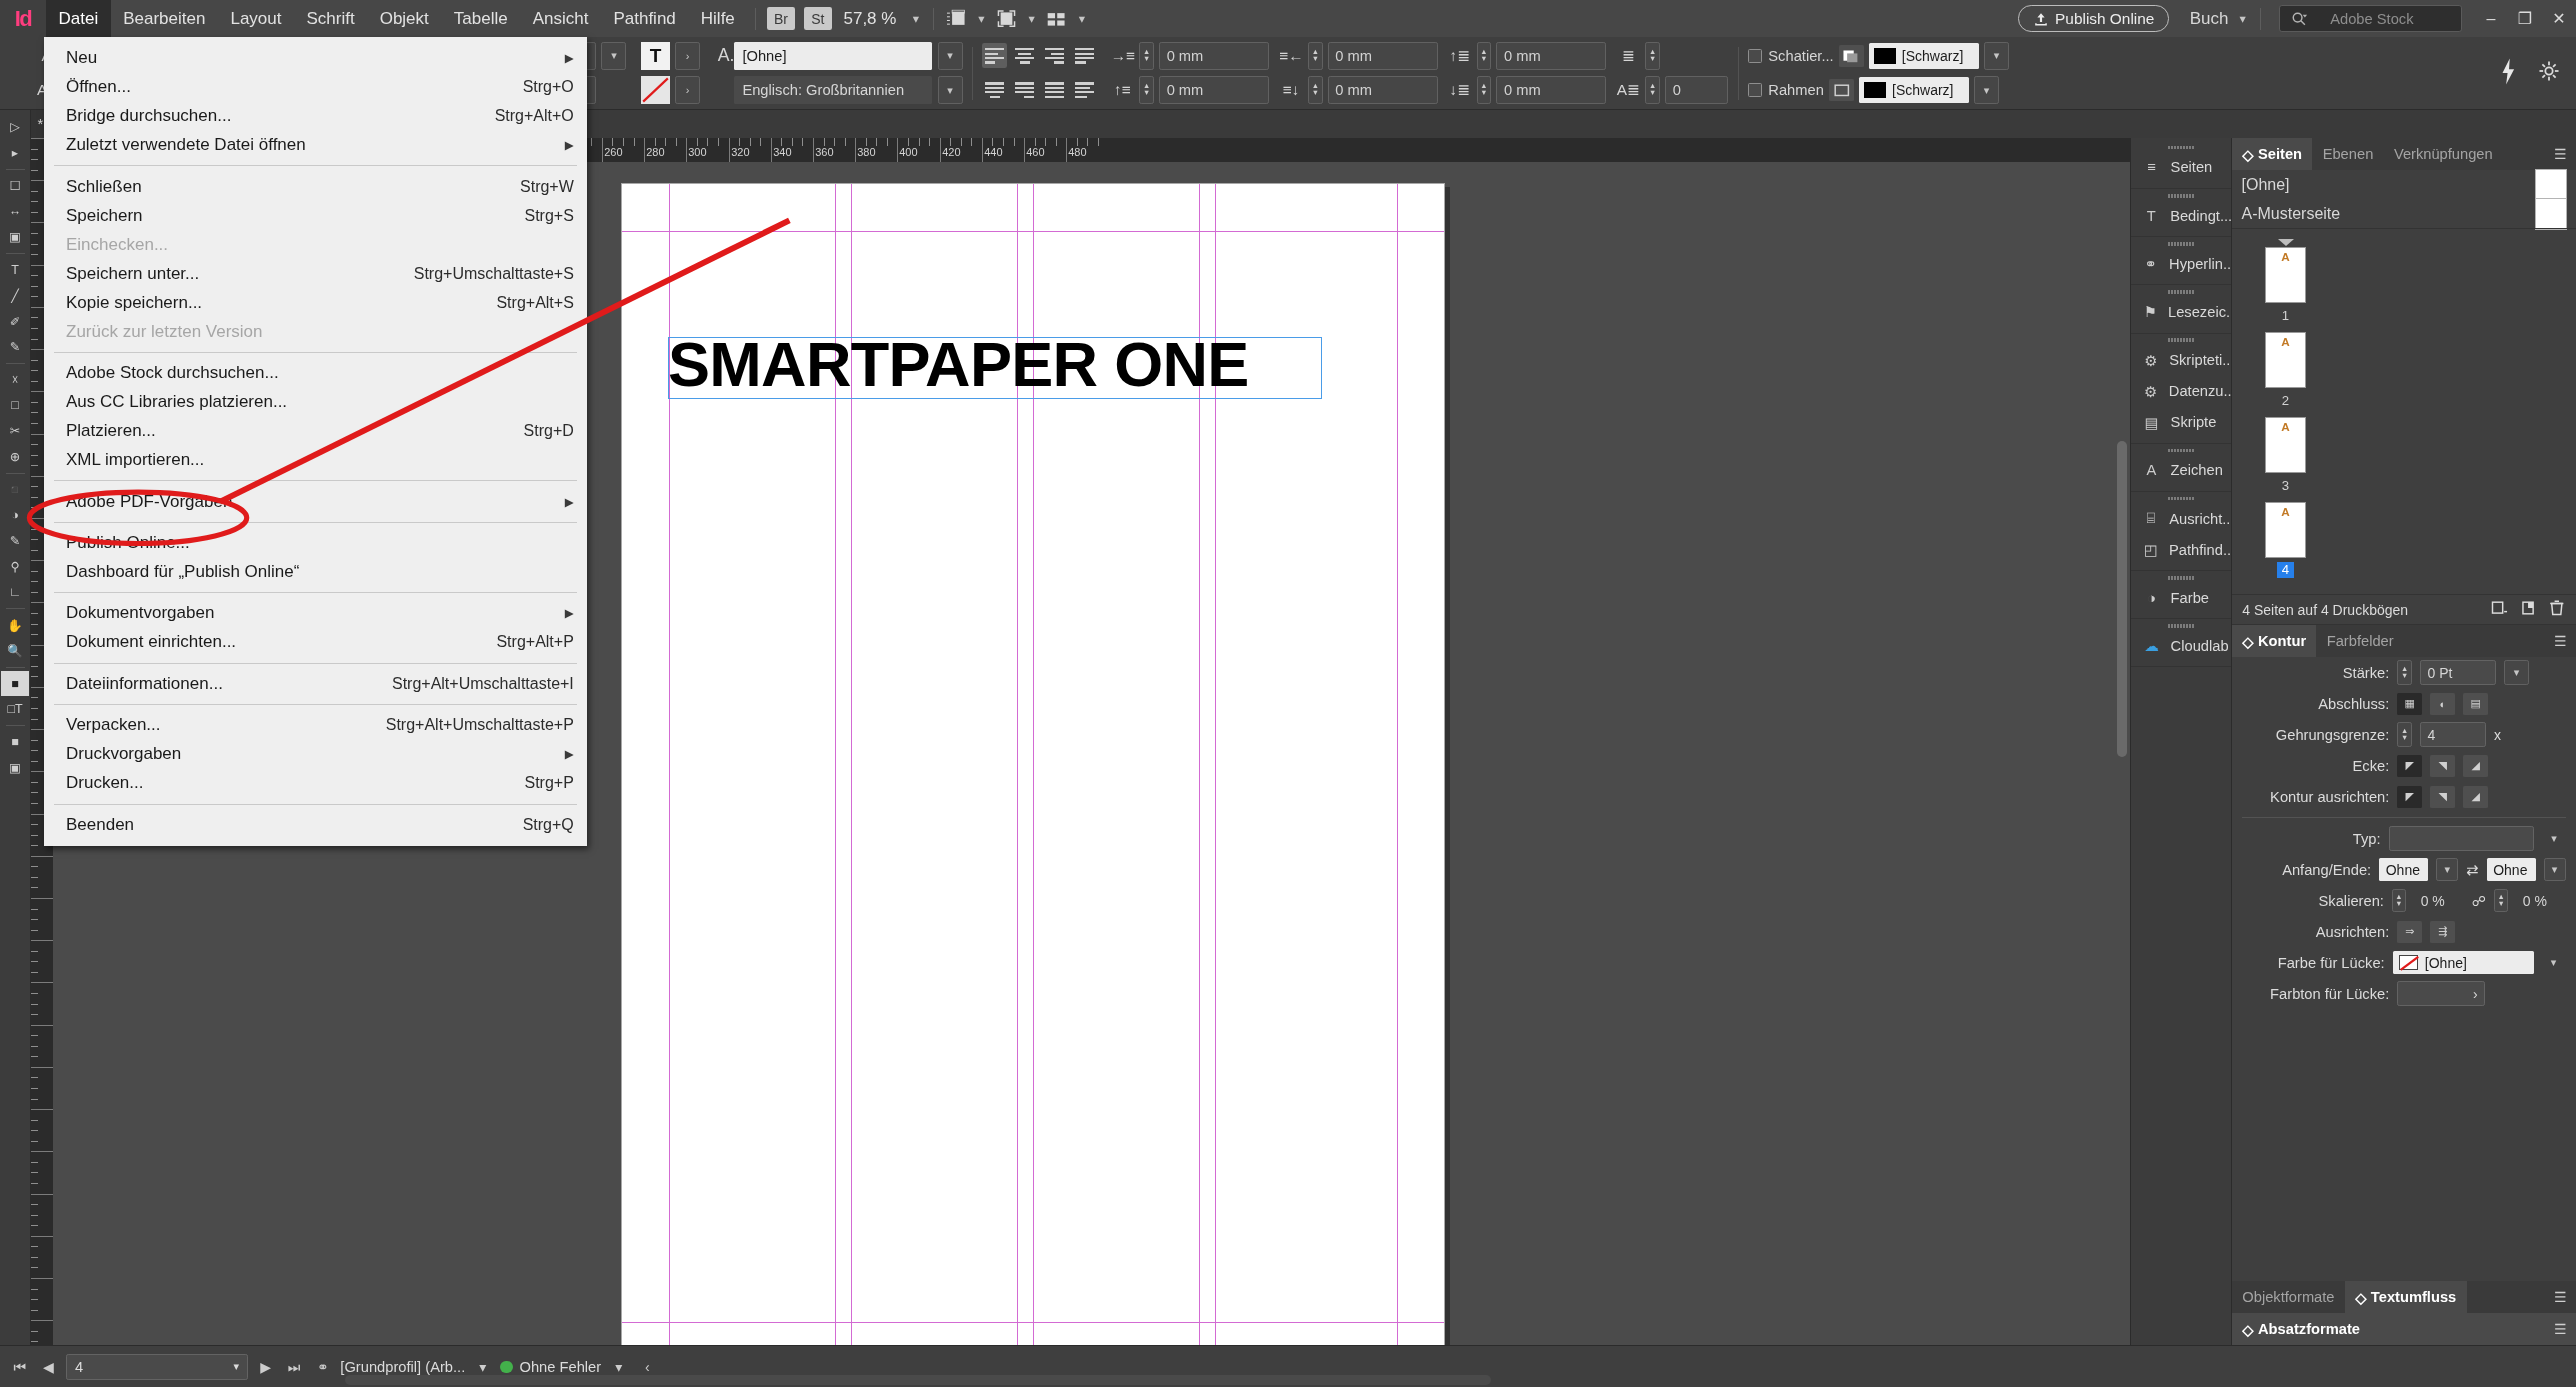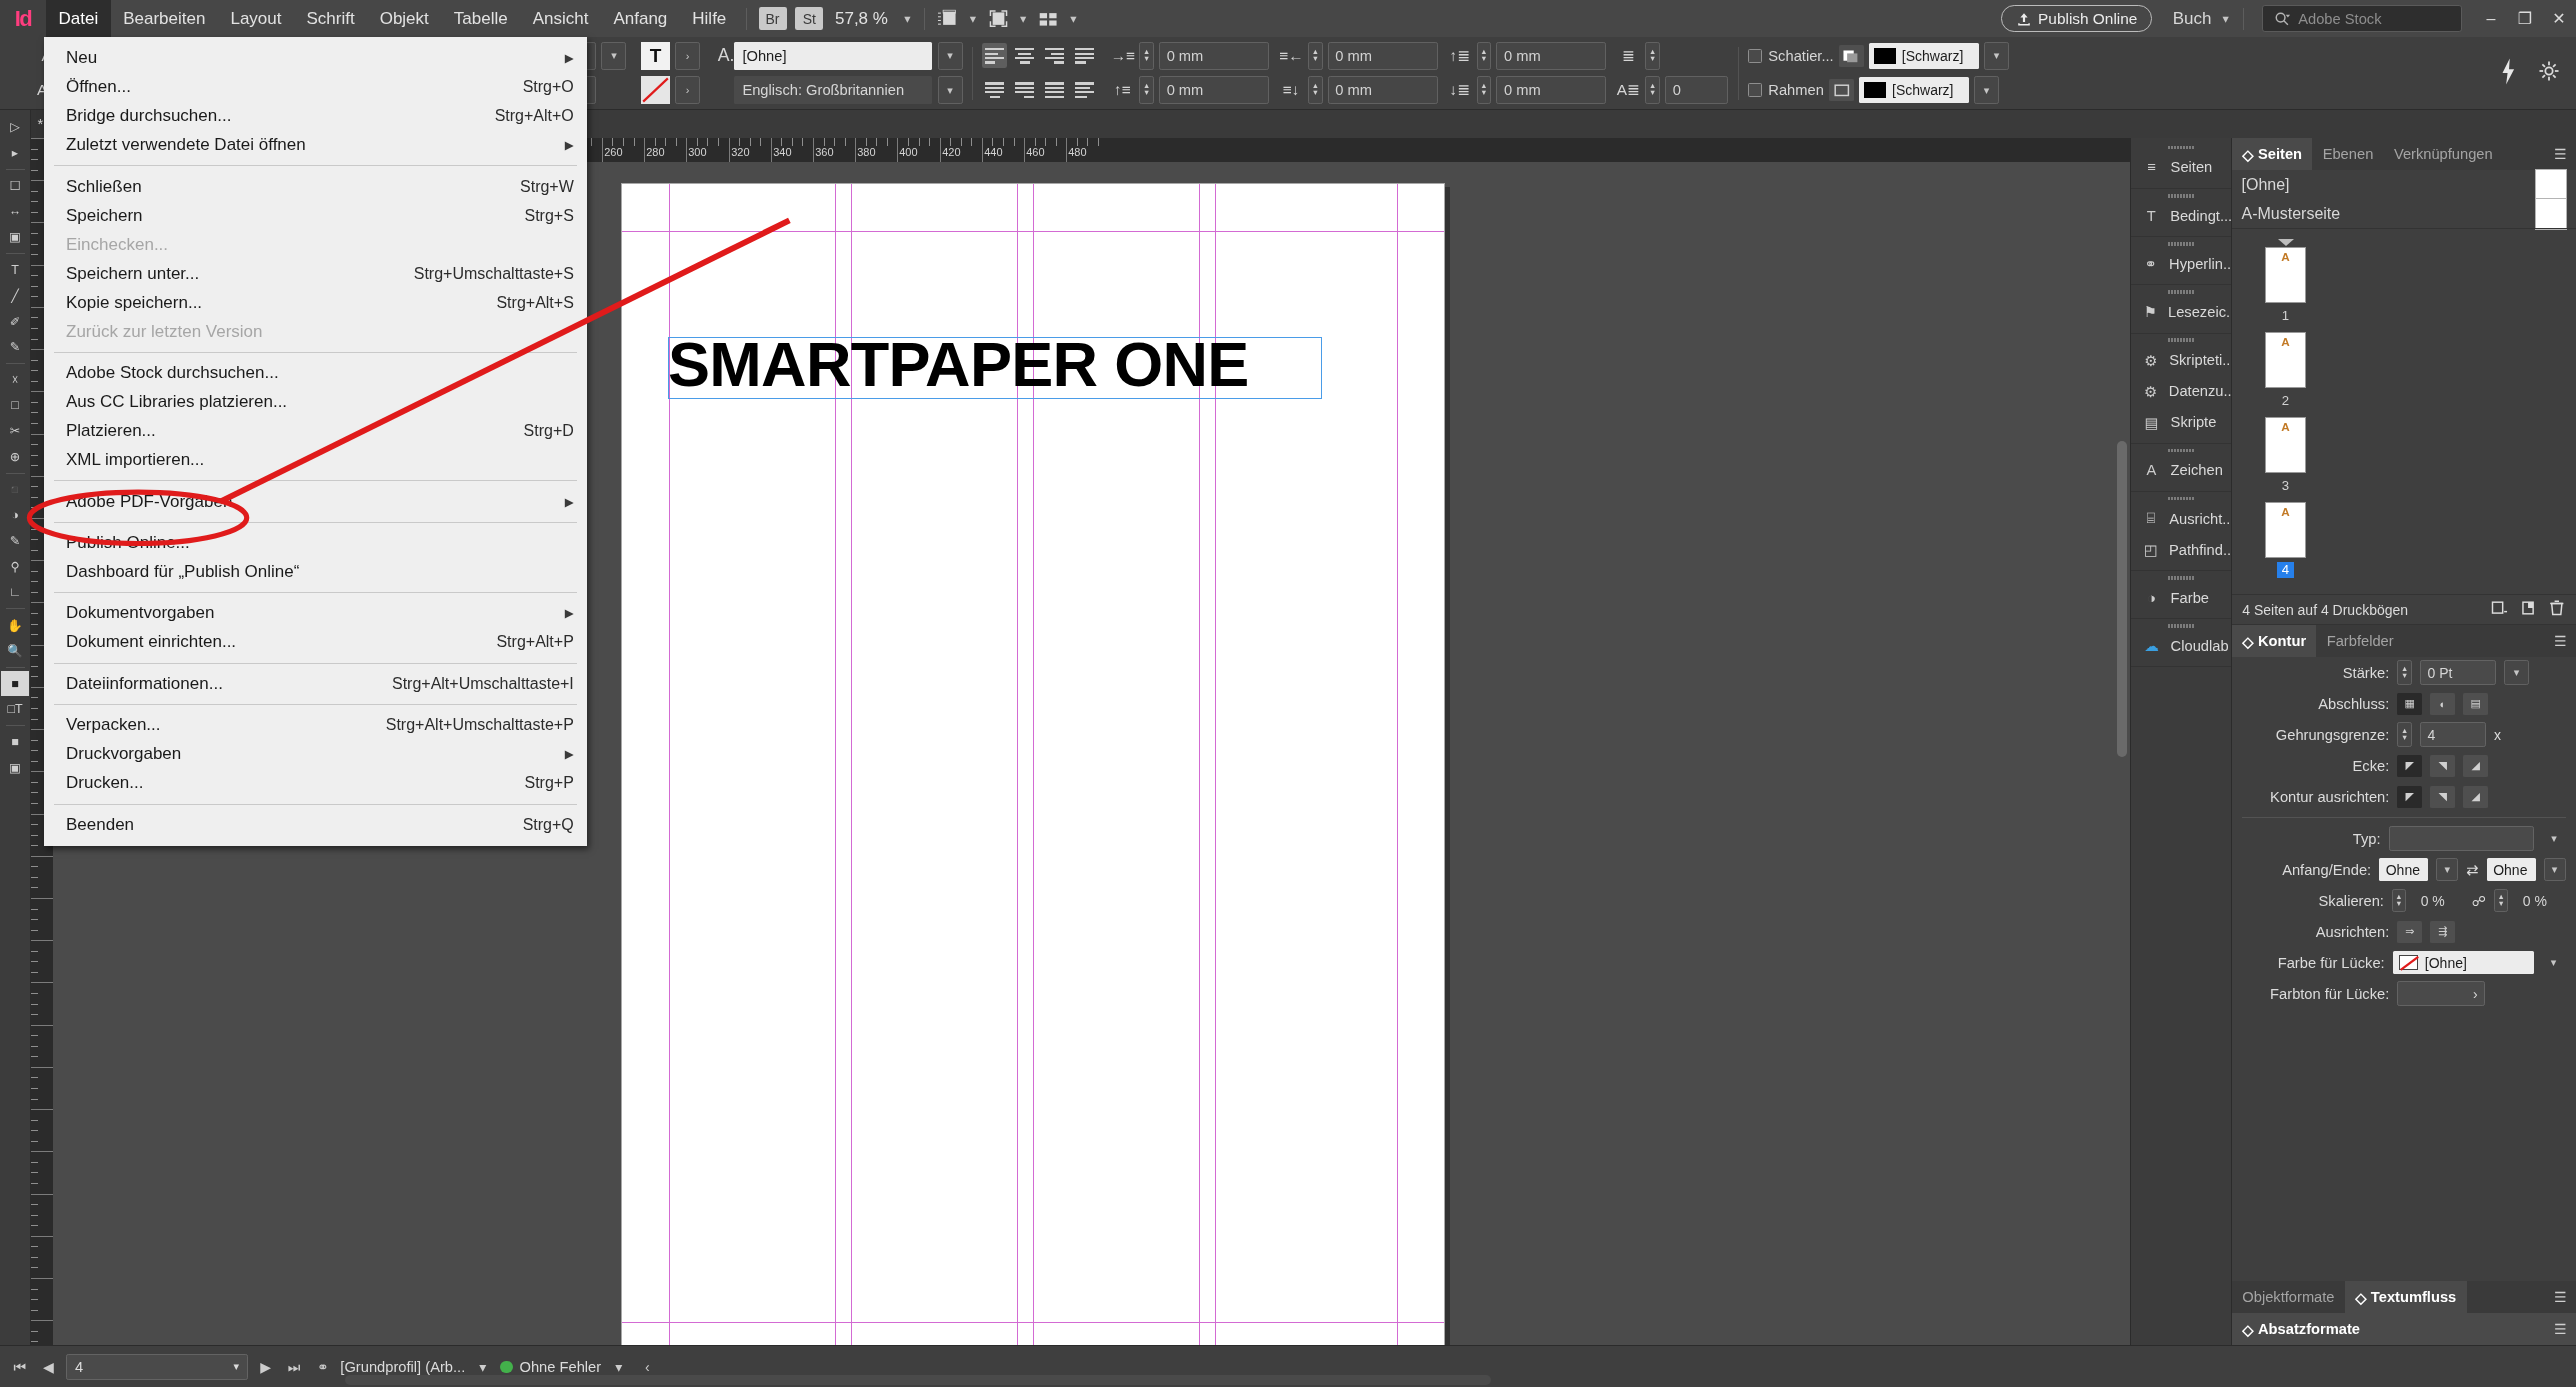--- a/index.html
+++ b/index.html
@@ -36,23 +36,23 @@
     width:25px; height:22px; margin:0 2.9px; position:relative;
   }
   #mb-right { margin-left:auto; display:flex; align-items:center; height:37px; }
   #publishonline {
     display:flex; align-items:center; gap:6.6px;
     border:1.1px solid #bcbcbc; border-radius:13.2px;
     padding:3.7px 14px; font-size:15.4px; color:#ececec; margin-right:16px;
   }
   #buchlbl { font-size:17px; padding:0 4.4px; }
   #stocksearch {
-    display:flex; align-items:center; gap:7px; background:#2e2e2e;
+    display:flex; align-items:center; gap:22px; background:#2e2e2e;
     border:0.7px solid #5a5a5a; border-radius:2.9px; padding:4.4px 10.3px;
-    width:200px; margin:0 11.7px; color:#8e8e8e; font-size:14.7px;
+    width:183px; margin:0 11.7px; color:#8e8e8e; font-size:14.7px;
   }
   .wbtn {
     width:34px; height:37px; display:flex; align-items:center;
     justify-content:center; font-size:16px; color:#dcdcdc;
   }
   
   #optbar {
     position:absolute; left:0; top:37px; width:2576px; height:73px;
     background:#3f3f3f; border-bottom:0.7px solid #2b2b2b;
     display:flex; align-items:center;
@@ -279,21 +279,21 @@
 
 <div id="menubar">
   <div id="idlogo">Id</div>
   <div class="mitem sel">Datei</div>
   <div class="mitem">Bearbeiten</div>
   <div class="mitem">Layout</div>
   <div class="mitem">Schrift</div>
   <div class="mitem">Objekt</div>
   <div class="mitem">Tabelle</div>
   <div class="mitem">Ansicht</div>
-  <div class="mitem">Anfang</div>
+  <div class="mitem">Pathfind</div>
   <div class="mitem">Hilfe</div>
   <div class="mbsep"></div>
   <div class="appbtn">Br</div>
   <div class="appbtn">St</div>
   <div id="zoomval">57,8 %</div>
   <div class="caret">▾</div>
   <div class="mbsep"></div>
   <div class="viewicon">
     <svg width="25" height="22" viewBox="0 0 34 30">
       <rect x="11" y="5" width="17" height="18" fill="#d8d8d8"></rect>

